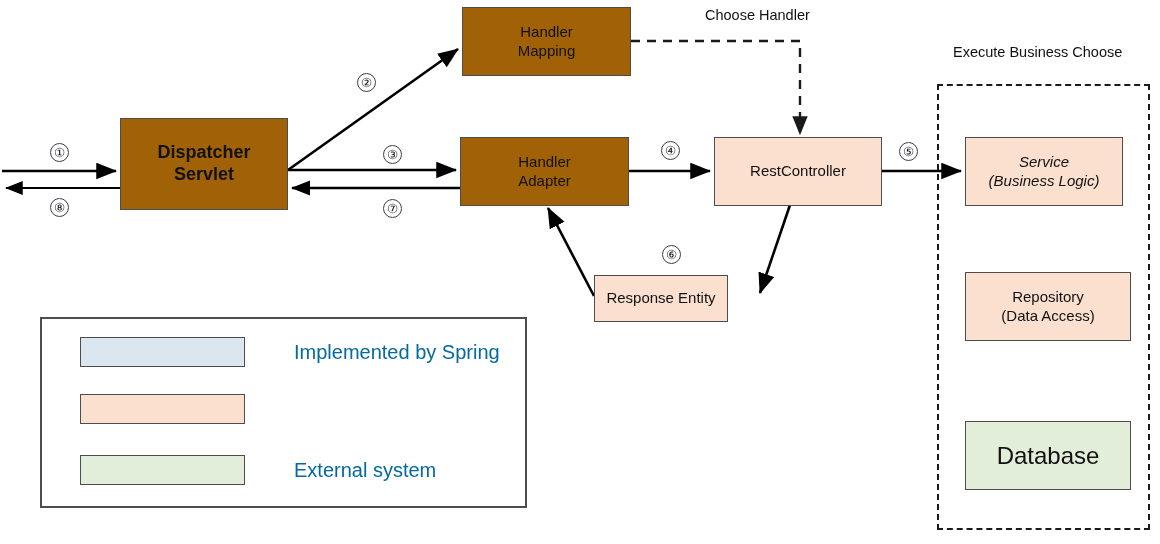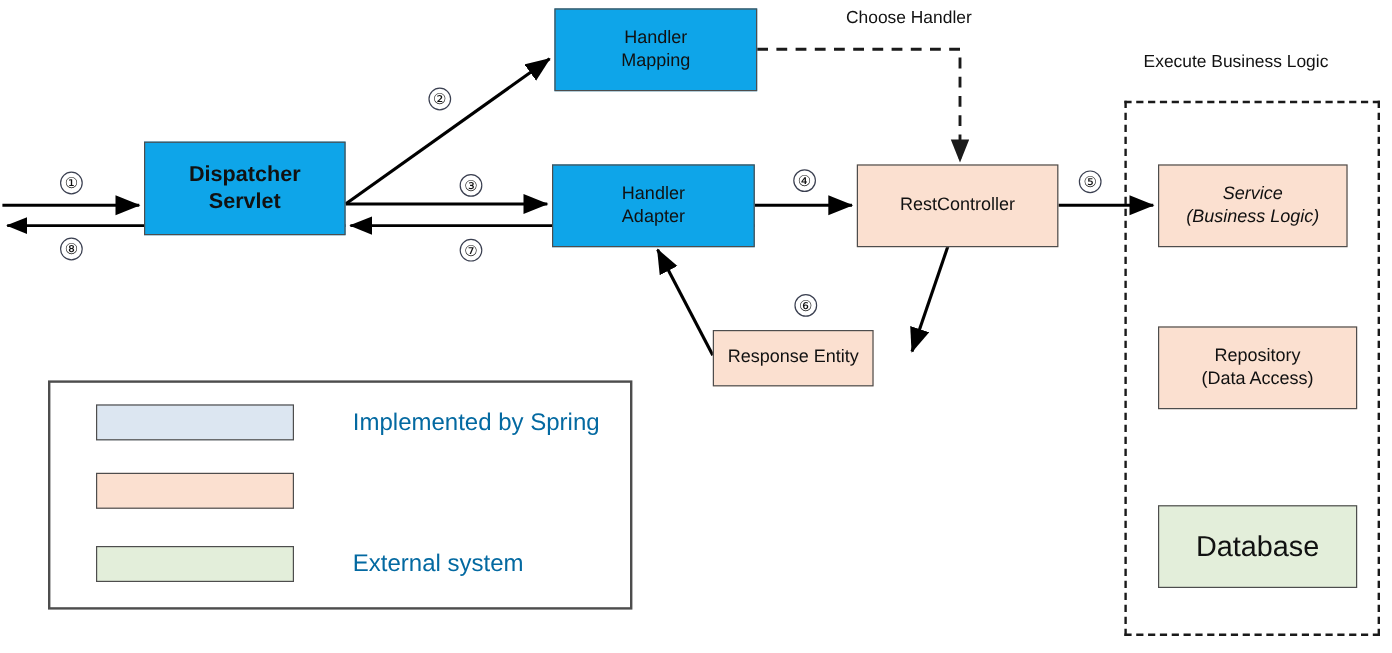--- a/index.html
+++ b/index.html
@@ -29,21 +29,21 @@
     border: 1.6px solid #4d4d4d;
     display: flex;
     align-items: center;
     justify-content: center;
     text-align: center;
     line-height: 1.22;
     color: #111111;
     font-size: 15px;
     white-space: pre-line;
   }
-  .node.spring { background: #0ea5e9; }
+  .node.spring { background: #a16207; }
   .node.dev    { background: #fbe0d0; }
   .node.ext    { background: #e3eeda; }
 
   .node.bold-title {
     font-weight: bold;
     font-size: 18px;
   }
   .node.big {
     font-size: 24px;
   }
@@ -133,21 +133,21 @@
 
     <line x1="882" y1="171" x2="961" y2="171" stroke="#000000" stroke-width="2.6" marker-end="url(#ah)"></line>
 
     <line x1="790" y1="205" x2="760" y2="293" stroke="#000000" stroke-width="2.6" marker-end="url(#ah)"></line>
 
     <line x1="594" y1="296" x2="548" y2="208" stroke="#000000" stroke-width="2.6" marker-end="url(#ah)"></line>
 
     <path d="M631,41 L800,41 L800,132" fill="none" stroke="#1a1a1a" stroke-width="2.4" stroke-dasharray="9,7" marker-end="url(#ahd)"></path>
   </svg>
 
-  <div class="node spring bold-title" style="left:120px; top:118px; width:168px; height:78px;">Dispatcher
+  <div class="node spring bold-title" style="left:120px; top:118px; width:168px; height:92px;">Dispatcher
 Servlet</div>
 
   <div class="node spring" style="left:462px; top:7px; width:169px; height:69px;">Handler
 Mapping</div>
 
   <div class="node spring" style="left:460px; top:137px; width:169px; height:69px;">Handler
 Adapter</div>
 
   <div class="node dev" style="left:714px; top:137px; width:168px; height:69px;">RestController</div>
 
@@ -158,21 +158,21 @@
 
   <div class="node dev" style="left:965px; top:272px; width:166px; height:69px;">Repository
 (Data Access)</div>
 
   <div class="node ext big" style="left:965px; top:421px; width:166px; height:69px;">Database</div>
 
   <div class="group-box" style="left:937px; top:84px; width:213px; height:446px;"></div>
 
   <div class="free-label" style="left:681px; top:7px;margin-left:24px;">Choose Handler</div>
 
-  <div class="free-label" style="left:953px; top:44px;">Execute Business Logic</div>
+  <div class="free-label" style="left:953px; top:44px;">Execute Business Choose</div>
 
   <div class="step-badge" style="left:50px; top:143px;">①</div>
   <div class="step-badge" style="left:50px; top:198px;">⑧</div>
 
   <div class="step-badge" style="left:357px; top:73px;">②</div>
 
   <div class="step-badge" style="left:383px; top:145px;">③</div>
   <div class="step-badge" style="left:383px; top:199px;">⑦</div>
 
   <div class="step-badge" style="left:661px; top:141px;">④</div>

